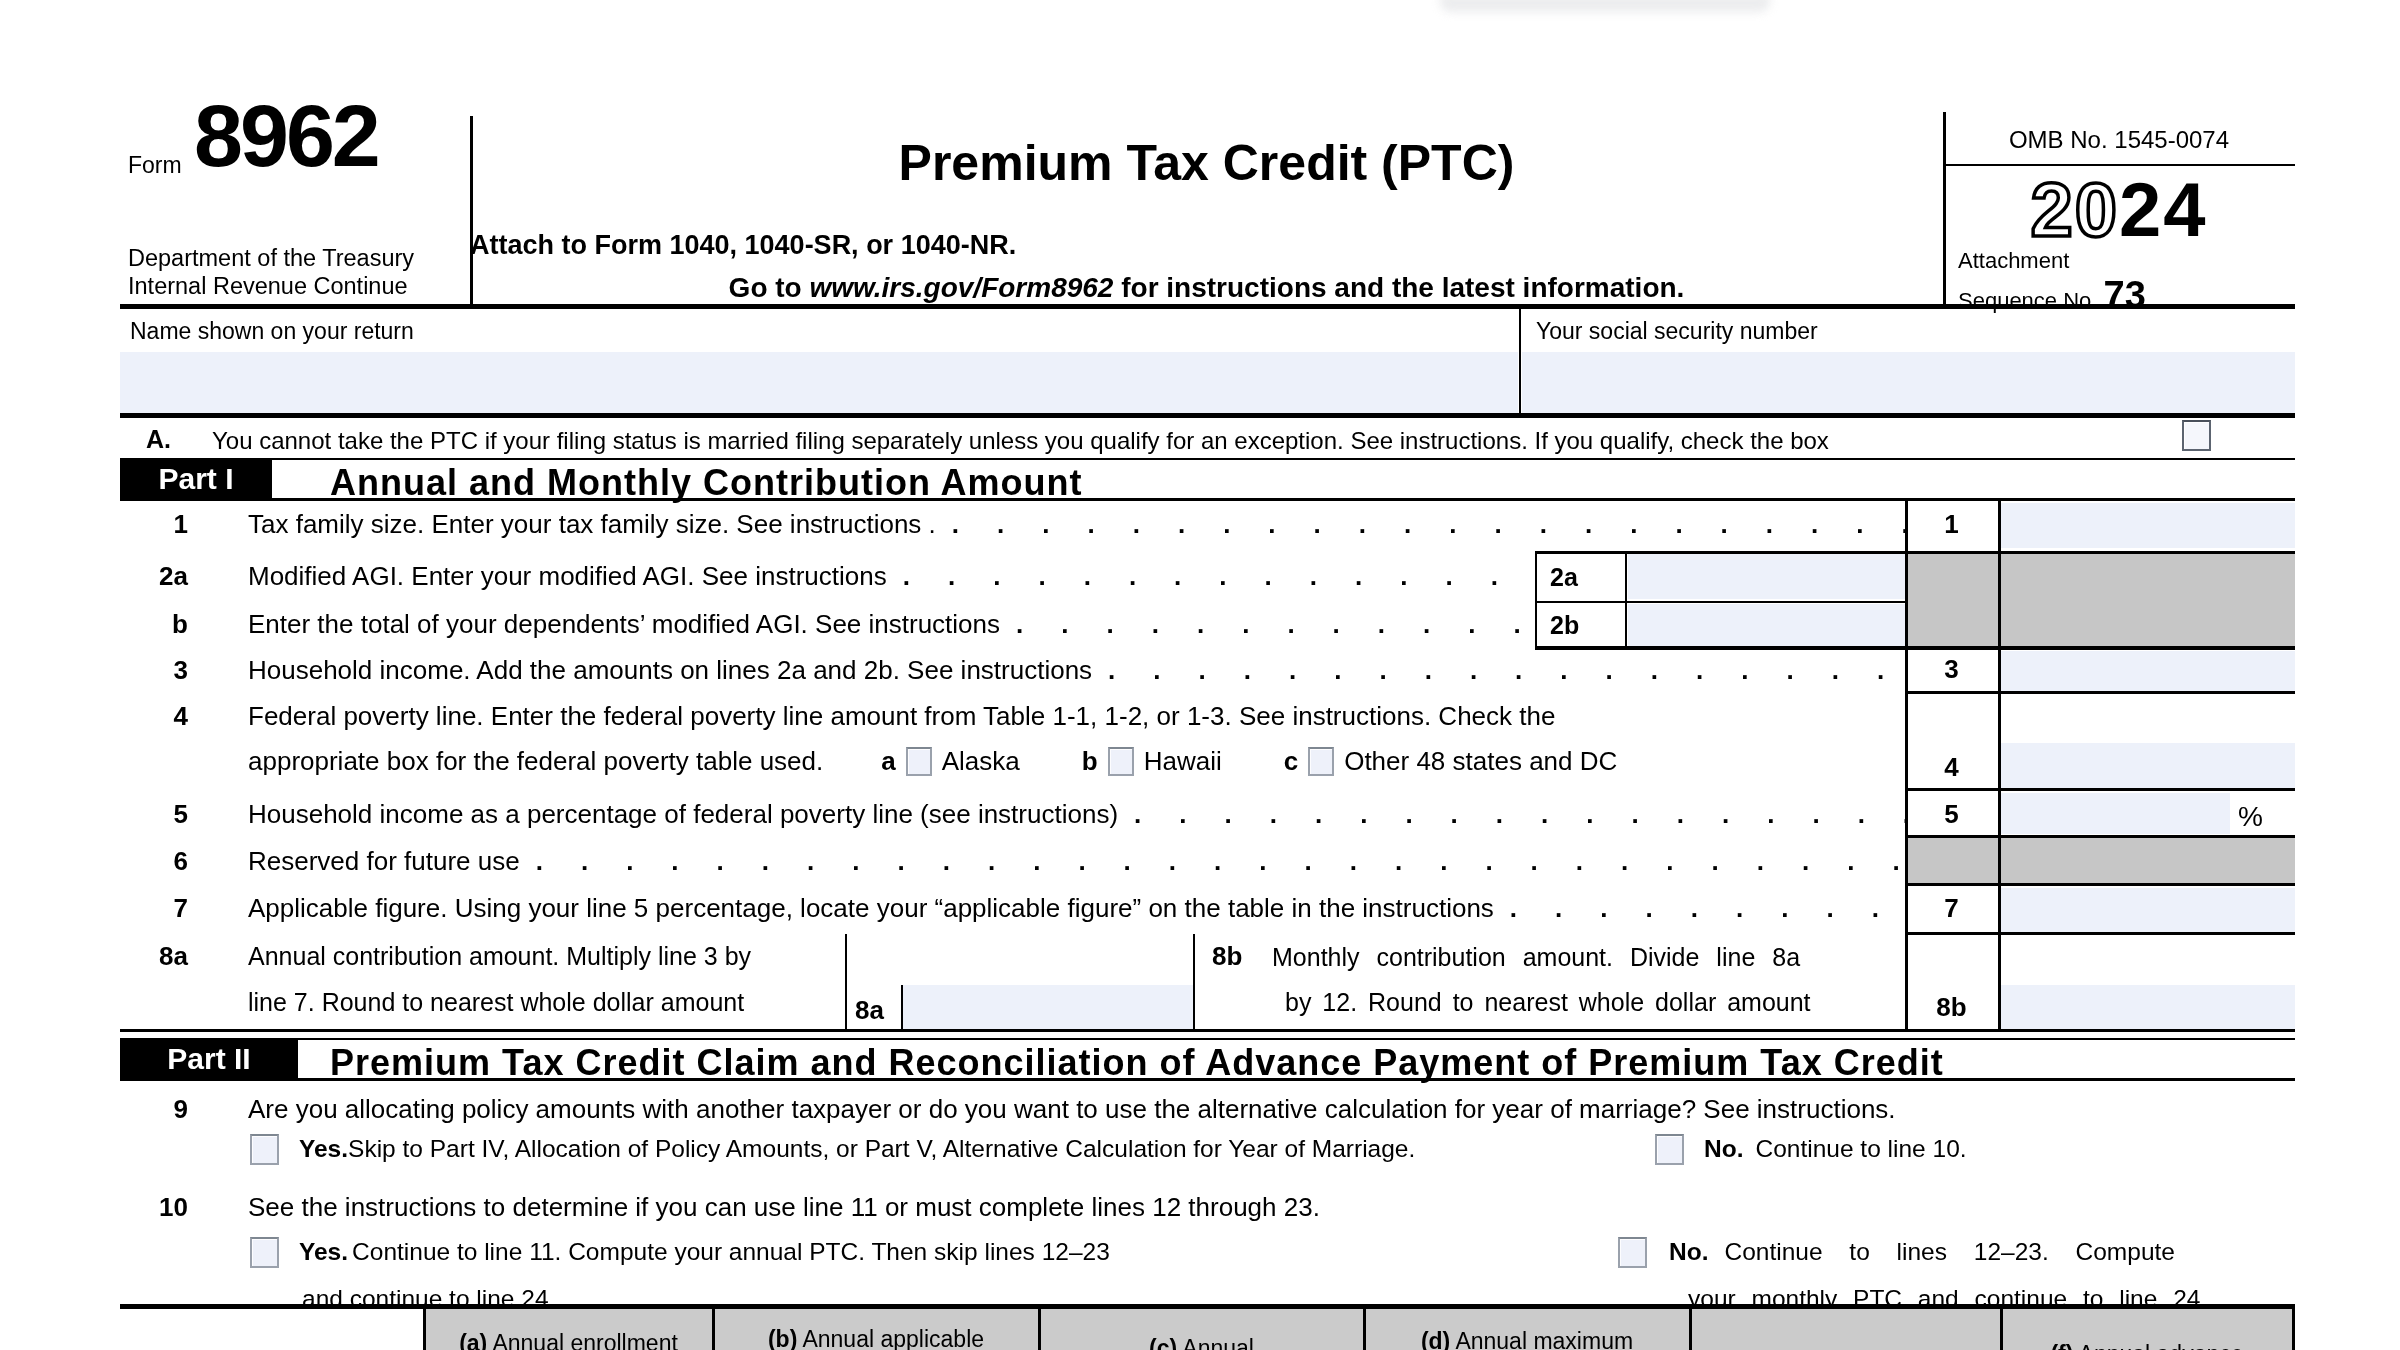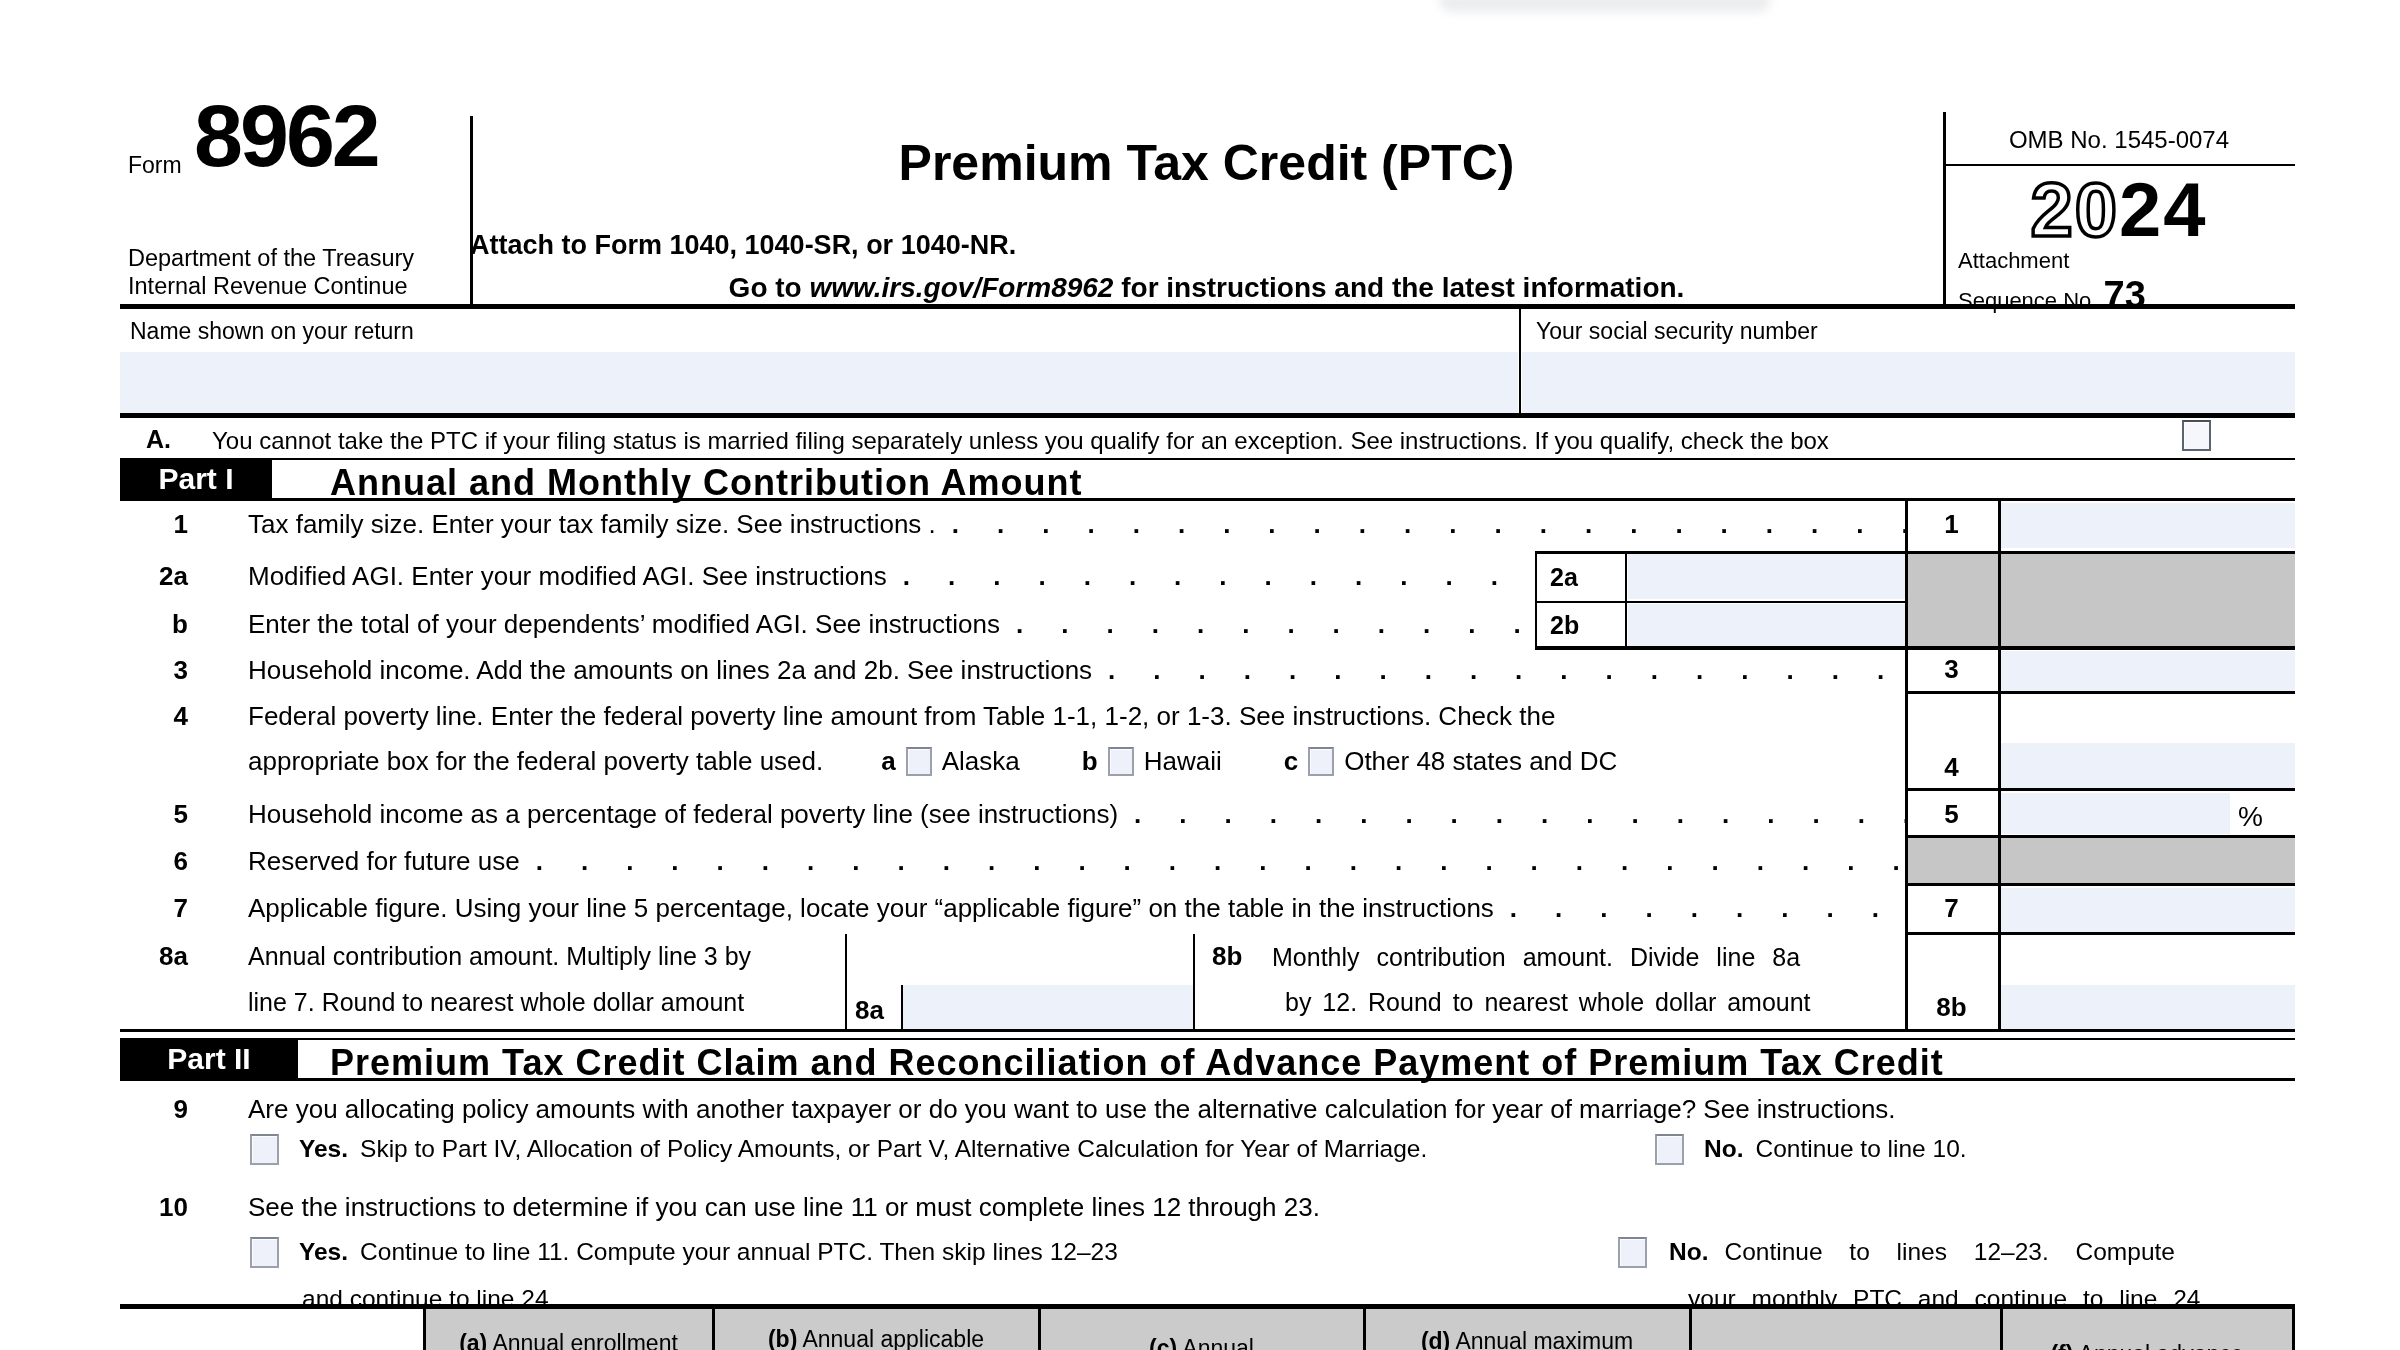--- a/index.html
+++ b/index.html
@@ -187,34 +187,34 @@
 <div class="partbar" style="top:1038px;">
   <div class="partlabel" style="width:178px;">Part II</div>
   <div class="parttitle">Premium Tax Credit Claim and Reconciliation of Advance Payment of Premium Tax Credit</div>
 </div>
 
 <div class="lnum" style="top:1094px;">9</div>
 <div class="abs t" style="left:248px;top:1094px;white-space:nowrap;">Are you allocating policy amounts with another taxpayer or do you want to use the alternative calculation for year of marriage? See instructions.</div>
 <div class="abs" style="left:250px;top:1131px;display:flex;align-items:center;height:36px;">
   <span class="cb"></span>
   <span class="b ts" style="margin-left:20px;">Yes.</span>
-  <span class="ts" style="margin-left:12px;white-space:nowrap;">Skip to Part IV, Allocation of Policy Amounts, or Part V, Alternative Calculation for Year of Marriage.</span>
+  <span class="ts" style="margin-left:0;white-space:nowrap;">Skip to Part IV, Allocation of Policy Amounts, or Part V, Alternative Calculation for Year of Marriage.</span>
 </div>
 <div class="abs" style="left:1655px;top:1131px;display:flex;align-items:center;height:36px;">
   <span class="cb"></span>
   <span class="b ts" style="margin-left:20px;">No.</span>
   <span class="ts" style="margin-left:12px;white-space:nowrap;">Continue to line 10.</span>
 </div>
 
 <div class="lnum" style="top:1192px;">10</div>
 <div class="abs t" style="left:248px;top:1192px;white-space:nowrap;">See the instructions to determine if you can use line 11 or must complete lines 12 through 23.</div>
 <div class="abs" style="left:250px;top:1234px;display:flex;align-items:center;height:36px;">
   <span class="cb"></span>
   <span class="b ts" style="margin-left:20px;">Yes.</span>
-  <span class="ts" style="margin-left:12px;white-space:nowrap;">Continue to line 11. Compute your annual PTC. Then skip lines 12–23</span>
+  <span class="ts" style="margin-left:4px;white-space:nowrap;">Continue to line 11. Compute your annual PTC. Then skip lines 12–23</span>
 </div>
 <div class="abs ts" style="left:302px;top:1284px;white-space:nowrap;">and continue to line 24.</div>
 <div class="abs" style="left:1618px;top:1234px;display:flex;align-items:center;height:36px;">
   <span class="cb"></span>
   <span class="b ts" style="margin-left:22px;">No.</span>
   <span class="ts" style="margin-left:16px;white-space:nowrap;word-spacing:20px;">Continue to lines 12–23. Compute</span>
 </div>
 <div class="abs ts" style="left:1688px;top:1284px;white-space:nowrap;word-spacing:9px;">your monthly PTC and continue to line 24.</div>
 
 <div class="hl" style="left:120px;top:1304px;width:2175px;height:5px;"></div>

